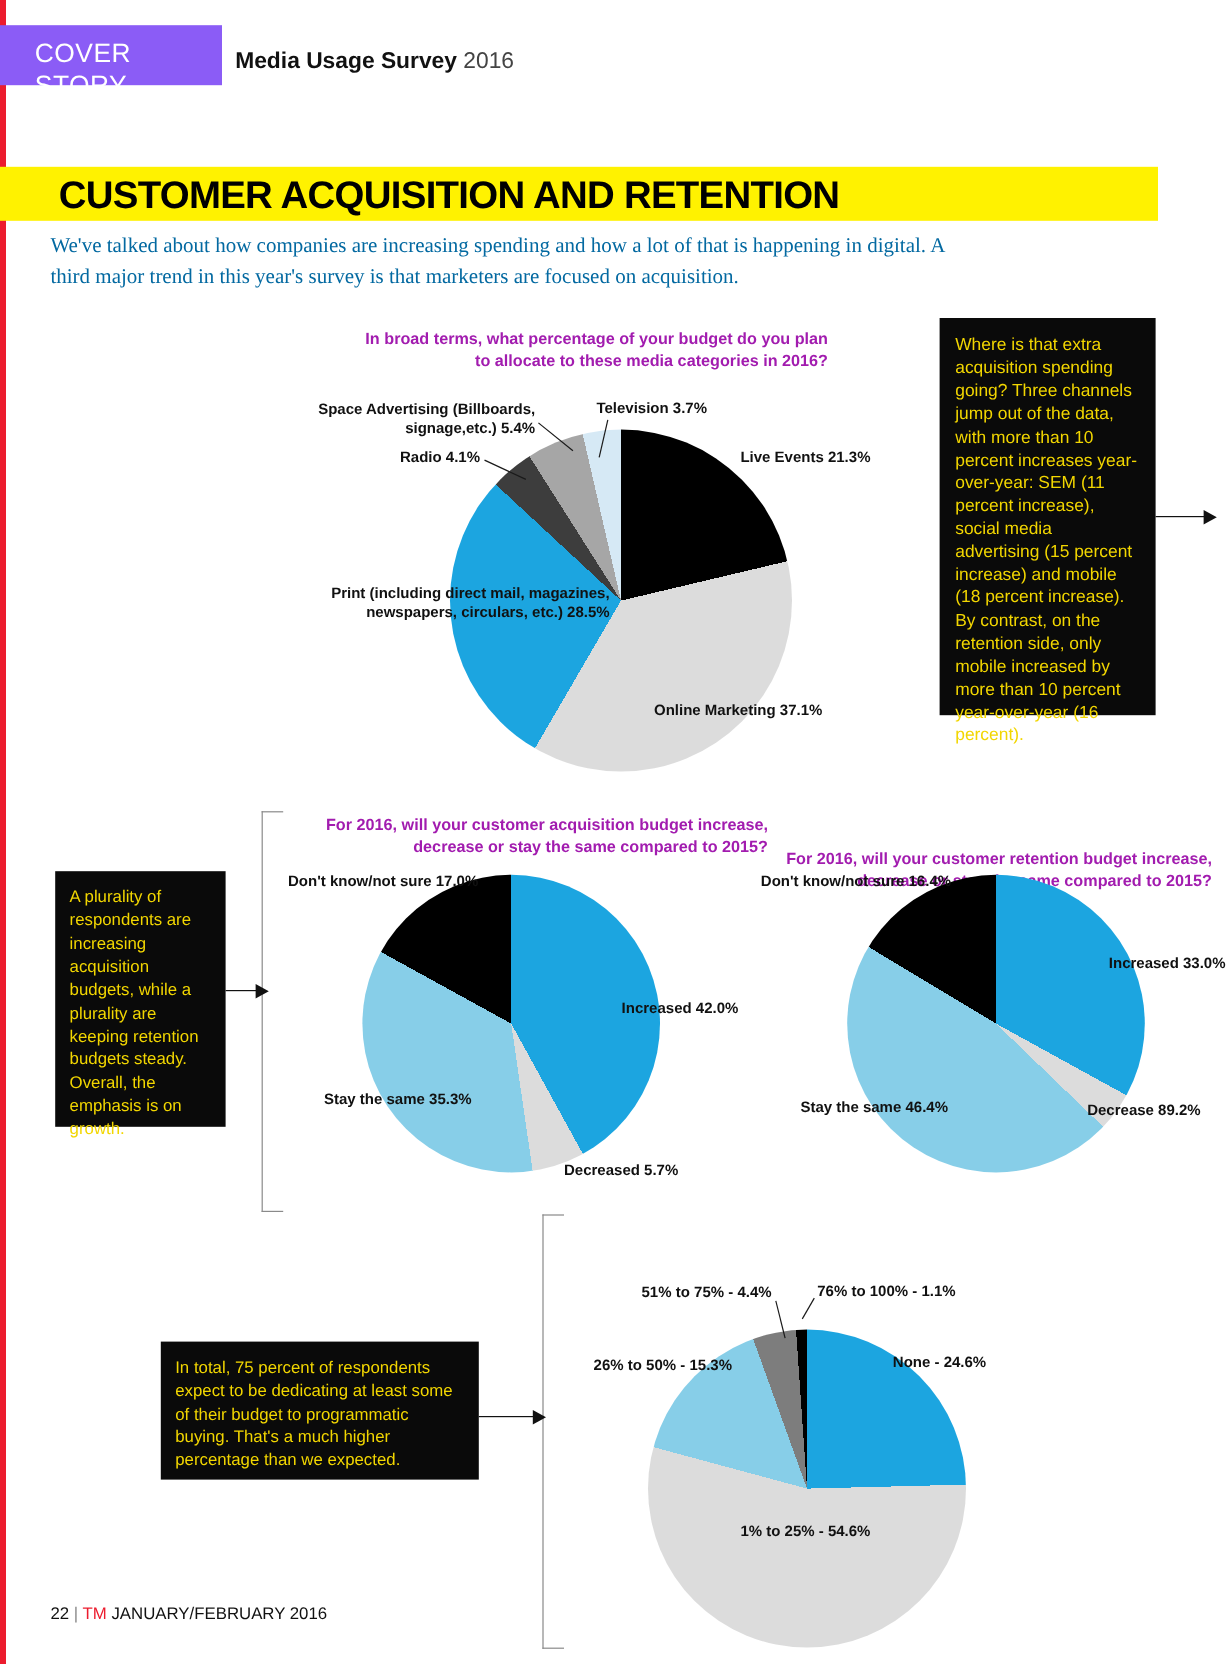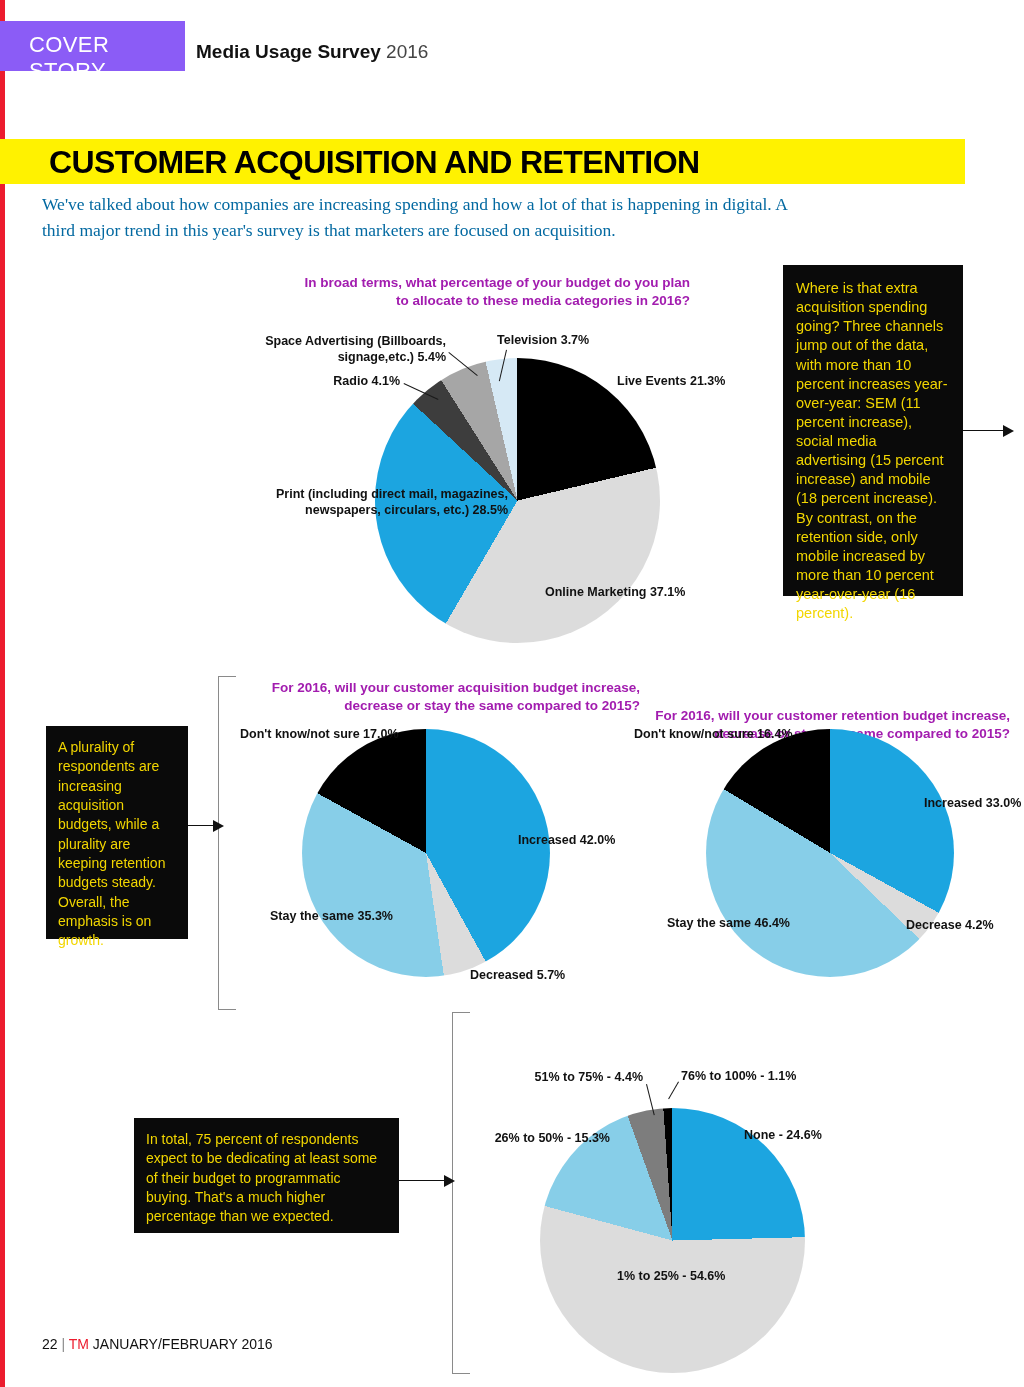--- a/index.html
+++ b/index.html
@@ -169,21 +169,21 @@
   <div class="pie" style="left:706px;top:729px;width:248px;height:248px;
        background:conic-gradient(
          #1ca5e0 0deg 118.8deg,
          #dcdcdc 118.8deg 133.92deg,
          #87cee8 133.92deg 301.03deg,
          #000000 301.03deg 360deg);"></div>
 
   <div class="lbl" style="left:634px;top:726px;">Don't know/not sure 16.4%</div>
   <div class="lbl" style="left:924px;top:795px;">Increased 33.0%</div>
   <div class="lbl r" style="left:655px;top:915px;width:135px;">Stay the same 46.4%</div>
-  <div class="lbl" style="left:906px;top:917px;">Decrease 4.2%</div>
+  <div class="lbl" style="left:906px;top:917px;">Decrease 89.2%</div>
 
 
   <div class="pie" style="left:540px;top:1108px;width:265px;height:265px;
        background:conic-gradient(
          #1ca5e0 0deg 88.56deg,
          #dcdcdc 88.56deg 285.12deg,
          #87cee8 285.12deg 340.2deg,
          #7d7d7d 340.2deg 356.04deg,
          #000000 356.04deg 360deg);"></div>
 

